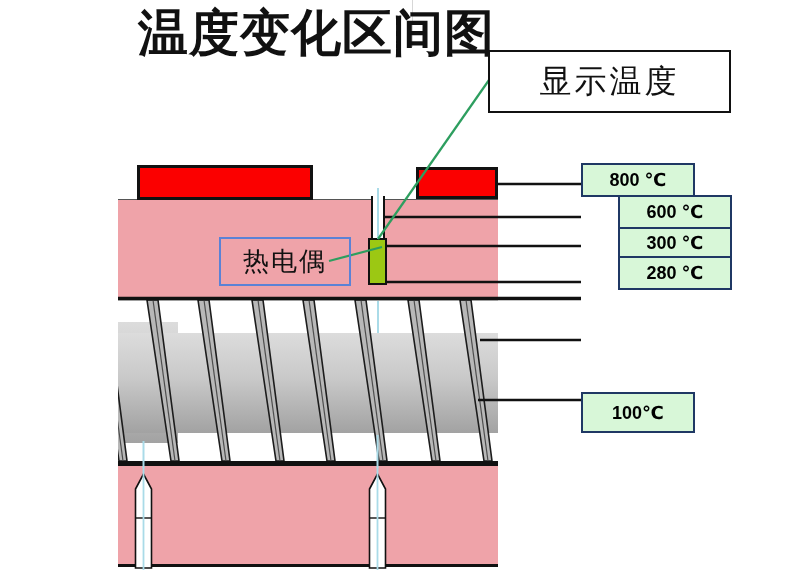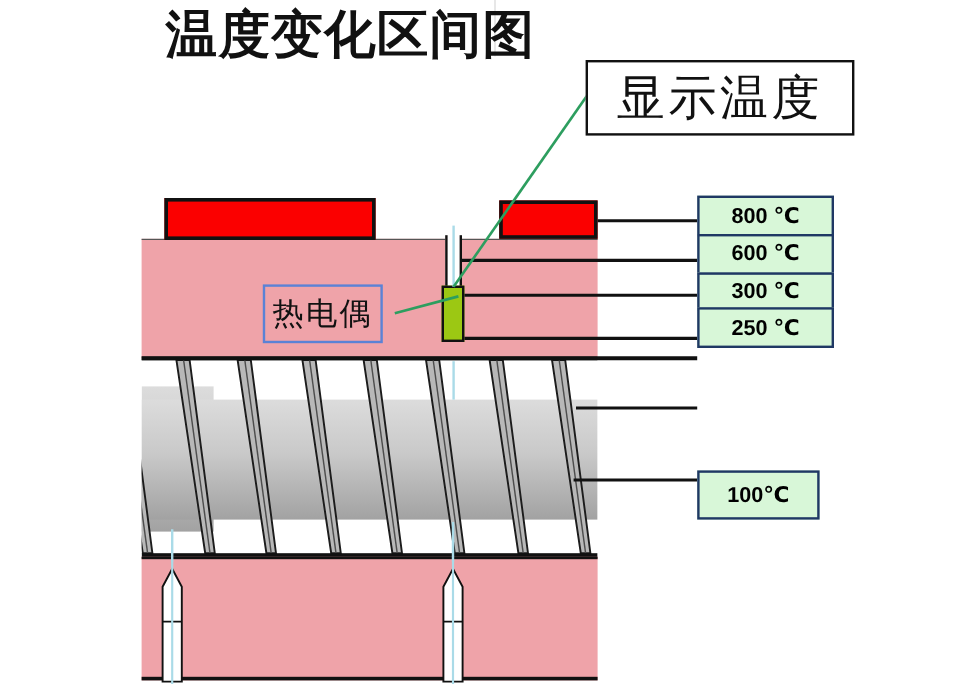--- a/index.html
+++ b/index.html
@@ -2,21 +2,21 @@
 <html><head>
 <meta charset="utf-8">
 <style>
   html,body{margin:0;padding:0;background:#ffffff;}
   #stage{position:relative;width:800px;height:571px;background:#fff;overflow:hidden;
          font-family:"Liberation Sans","DejaVu Sans",sans-serif;}
   .abs{position:absolute;}
   
   #title{left:138px;top:0px;width:400px;height:54px;
          font-family:Liberation Sans, sans-serif;
-         font-size:43px;font-weight:900;color:#111;letter-spacing:1px;white-space:nowrap;}
+         font-size:50px;font-weight:900;color:#111;letter-spacing:1px;white-space:nowrap;}
   
   #faint-line{left:412px;top:0;width:1px;height:47px;background:#d7d7d7;}
   
   #barrel-top{left:118px;top:199px;width:380px;height:98px;background:#efa3a9;border-top:1.5px solid #555;}
   #barrel-bottom{left:118px;top:464px;width:380px;height:103px;background:#efa3a9;
                  border-top:2.5px solid #111;border-bottom:3px solid #111;box-sizing:border-box;}
   
   #well{left:371px;top:196px;width:14px;height:44px;background:#ffffff;
         border-left:2.5px solid #111;border-right:2.5px solid #111;box-sizing:border-box;}
   
@@ -24,30 +24,30 @@
   #heater-left{left:137px;top:165px;width:176px;height:35px;}
   #heater-right{left:416px;top:167px;width:82px;height:32px;}
   
   #thermocouple{left:368px;top:238px;width:19px;height:47px;background:#9cc813;
                 border:2.5px solid #111;box-sizing:border-box;}
   
   #temp-stack{left:581px;top:163px;width:114px;}
   .tempbox{width:114px;background:#d8f7d8;border:2.2px solid #1f3864;box-sizing:border-box;
            display:flex;align-items:center;justify-content:center;
            font-weight:bold;font-size:18px;color:#000;}
-  .tempbox + .tempbox{margin-top:-2.2px;}
-  #temp-100{left:581px;top:392px;width:102px;height:41px;background:#d8f7d8;
+  .tempbox + .tempbox{margin-top:-2.2px;margin-left:37px;}
+  #temp-100{left:581px;top:392px;width:114px;height:41px;background:#d8f7d8;
             border:2.2px solid #1f3864;box-sizing:border-box;display:flex;align-items:center;
             justify-content:center;font-weight:bold;font-size:18px;color:#000;}
   
-  #display-temp-box{left:488px;top:50px;width:224px;height:63px;background:#ffffff;
+  #display-temp-box{left:488px;top:50px;width:243px;height:63px;background:#ffffff;
                     border:2.8px solid #111;box-sizing:border-box;display:flex;align-items:center;
                     justify-content:center;font-family:"Liberation Serif","DejaVu Serif",serif;
-                    font-size:40px;color:#111;letter-spacing:3px;}
-  #thermocouple-label-box{left:219px;top:237px;width:100px;height:49px;background:transparent;
+                    font-size:32px;color:#111;letter-spacing:3px;}
+  #thermocouple-label-box{left:219px;top:237px;width:132px;height:49px;background:transparent;
                     border:2.5px solid #5b82d6;box-sizing:border-box;display:flex;align-items:center;
                     justify-content:center;font-family:"Liberation Serif","DejaVu Serif",serif;
                     font-size:26px;color:#111;letter-spacing:2px;}
   svg{display:block;}
 </style>
 </head>
 <body>
 
 <div id="stage">
 
@@ -137,20 +137,20 @@
     <g stroke="#2d9e5f" stroke-width="2.2">
       <line x1="489" y1="80" x2="378" y2="239"></line>
       <line x1="329" y1="261" x2="382" y2="247"></line>
     </g>
   </svg>
 
   <div class="abs" id="temp-stack">
     <div class="tempbox" style="height:34px">800 ℃</div>
     <div class="tempbox" style="height:34px">600 ℃</div>
     <div class="tempbox" style="height:32px">300 ℃</div>
-    <div class="tempbox" style="height:34px">250 ℃</div>
+    <div class="tempbox" style="height:34px">280 ℃</div>
   </div>
   <div class="abs" id="temp-100">100℃</div>
 
   <div class="abs" id="display-temp-box">显示温度</div>
   <div class="abs" id="thermocouple-label-box">热电偶</div>
 
 </div>
 
 </body></html>

